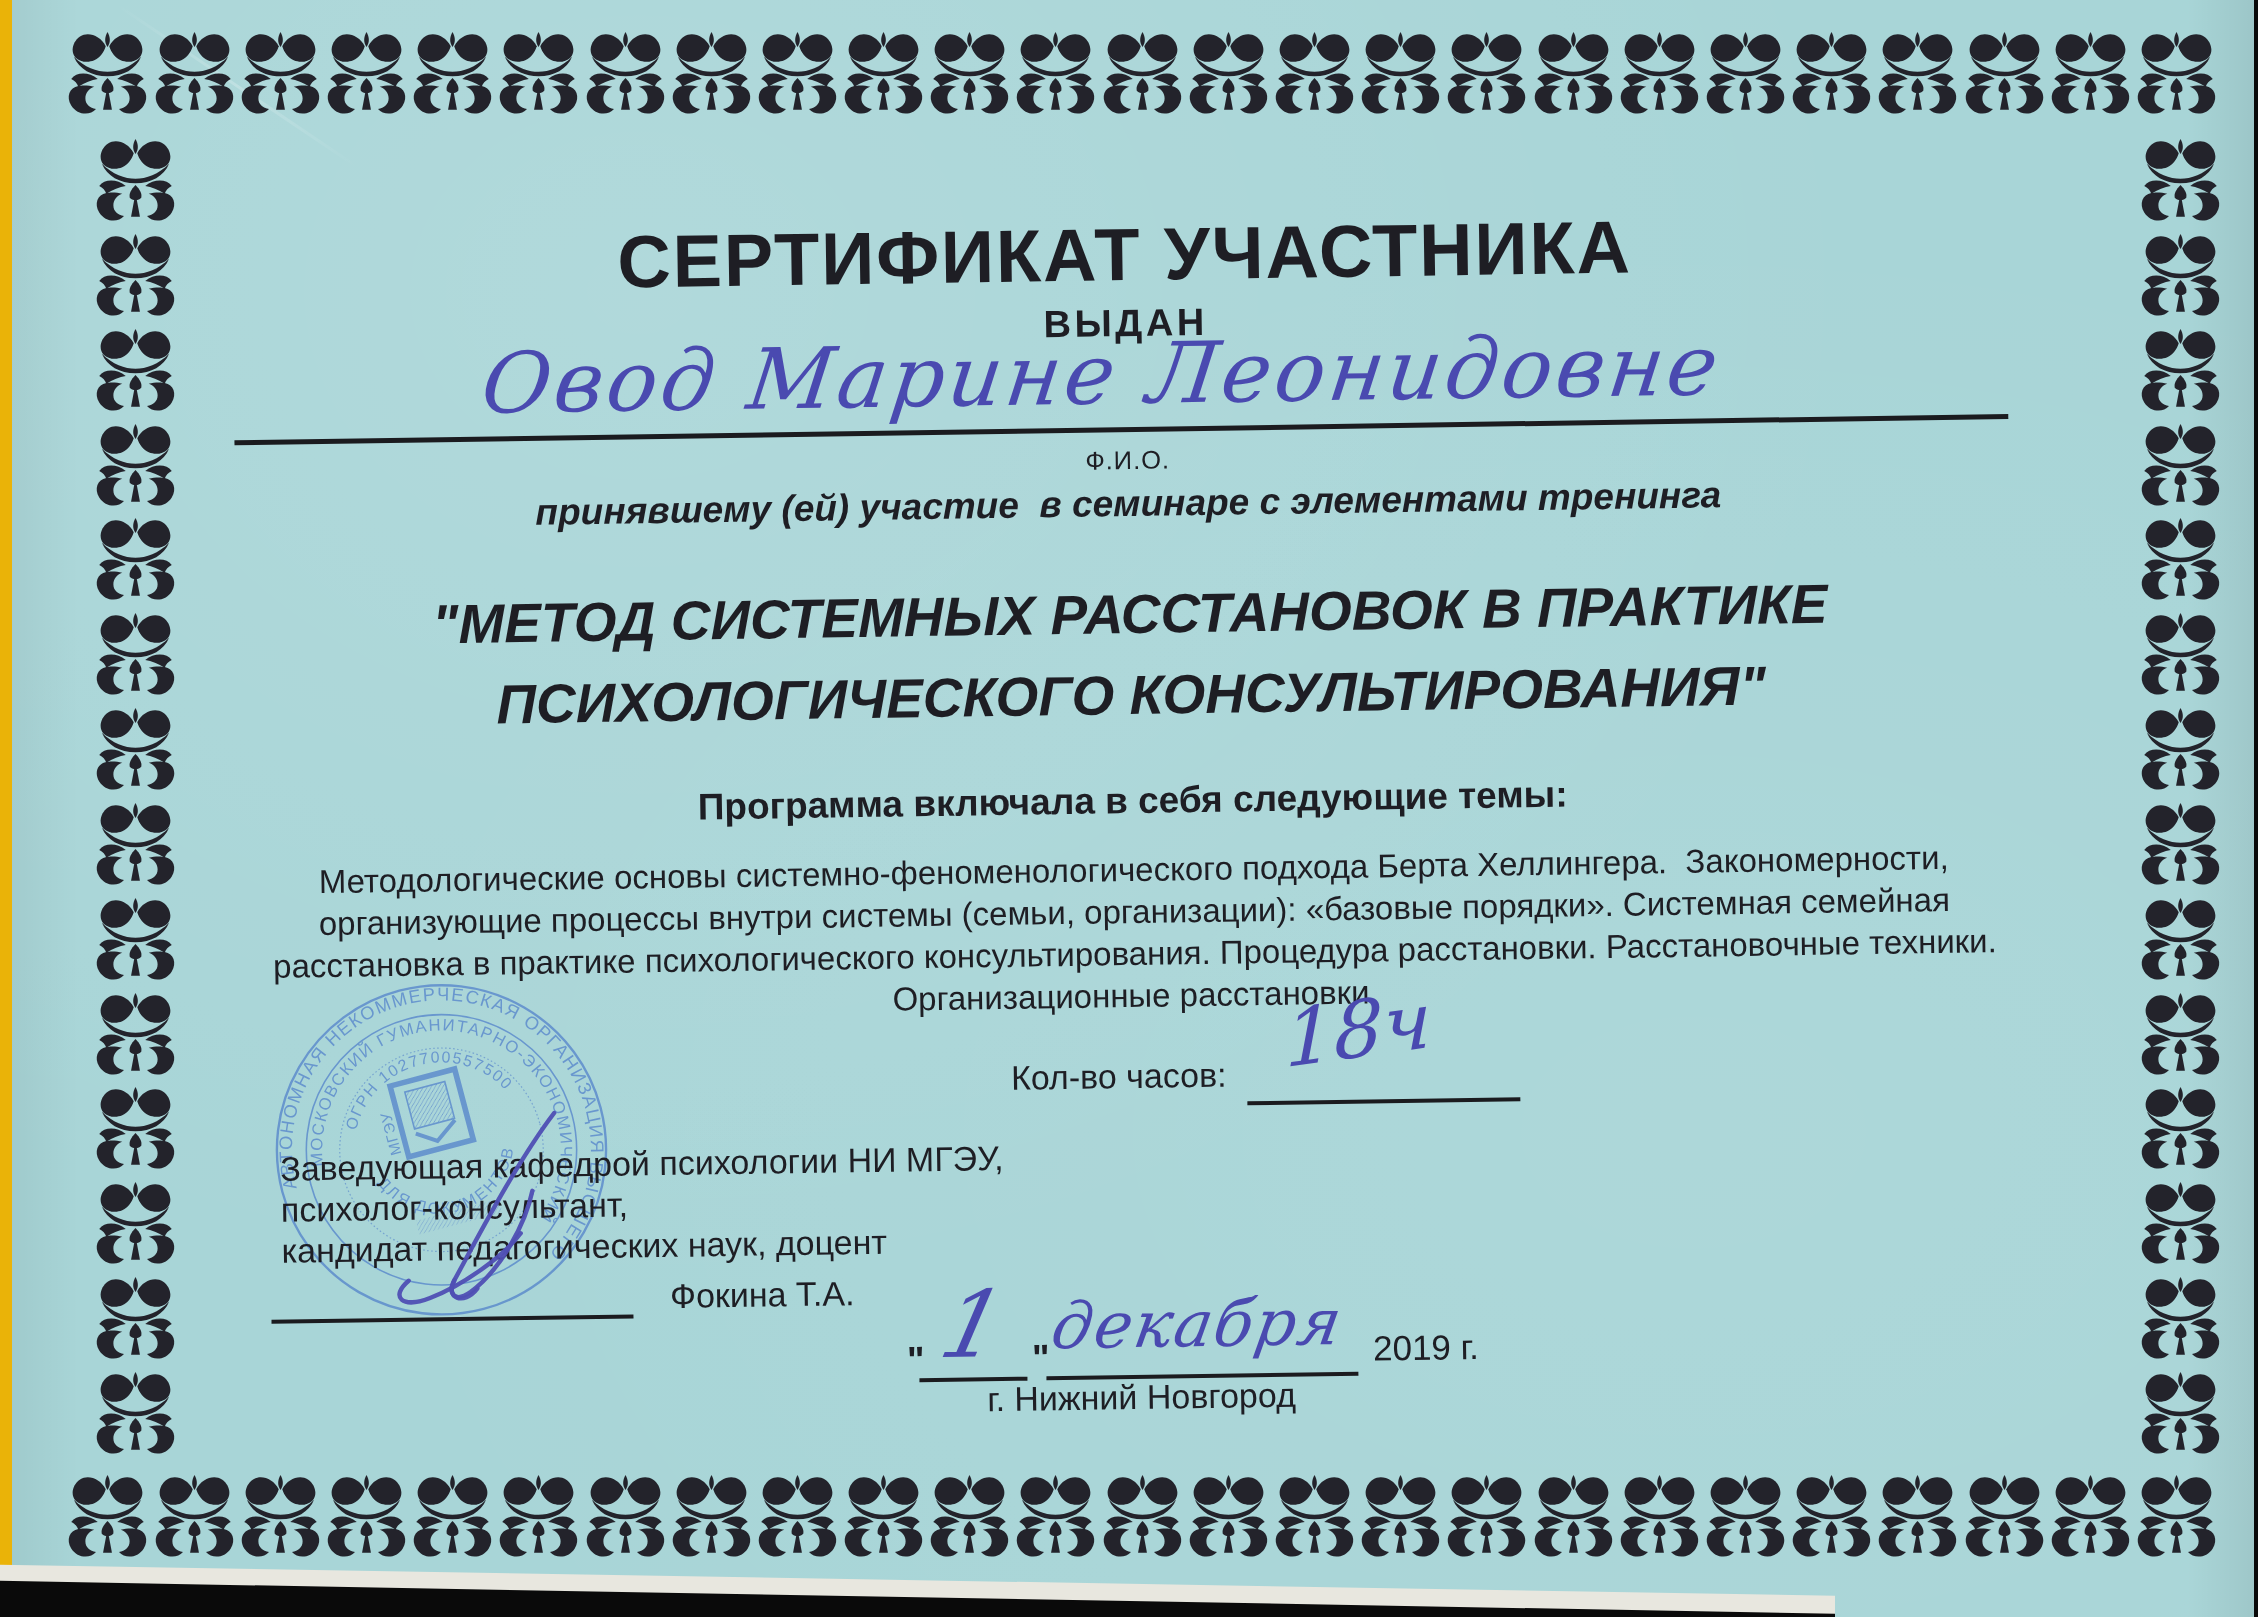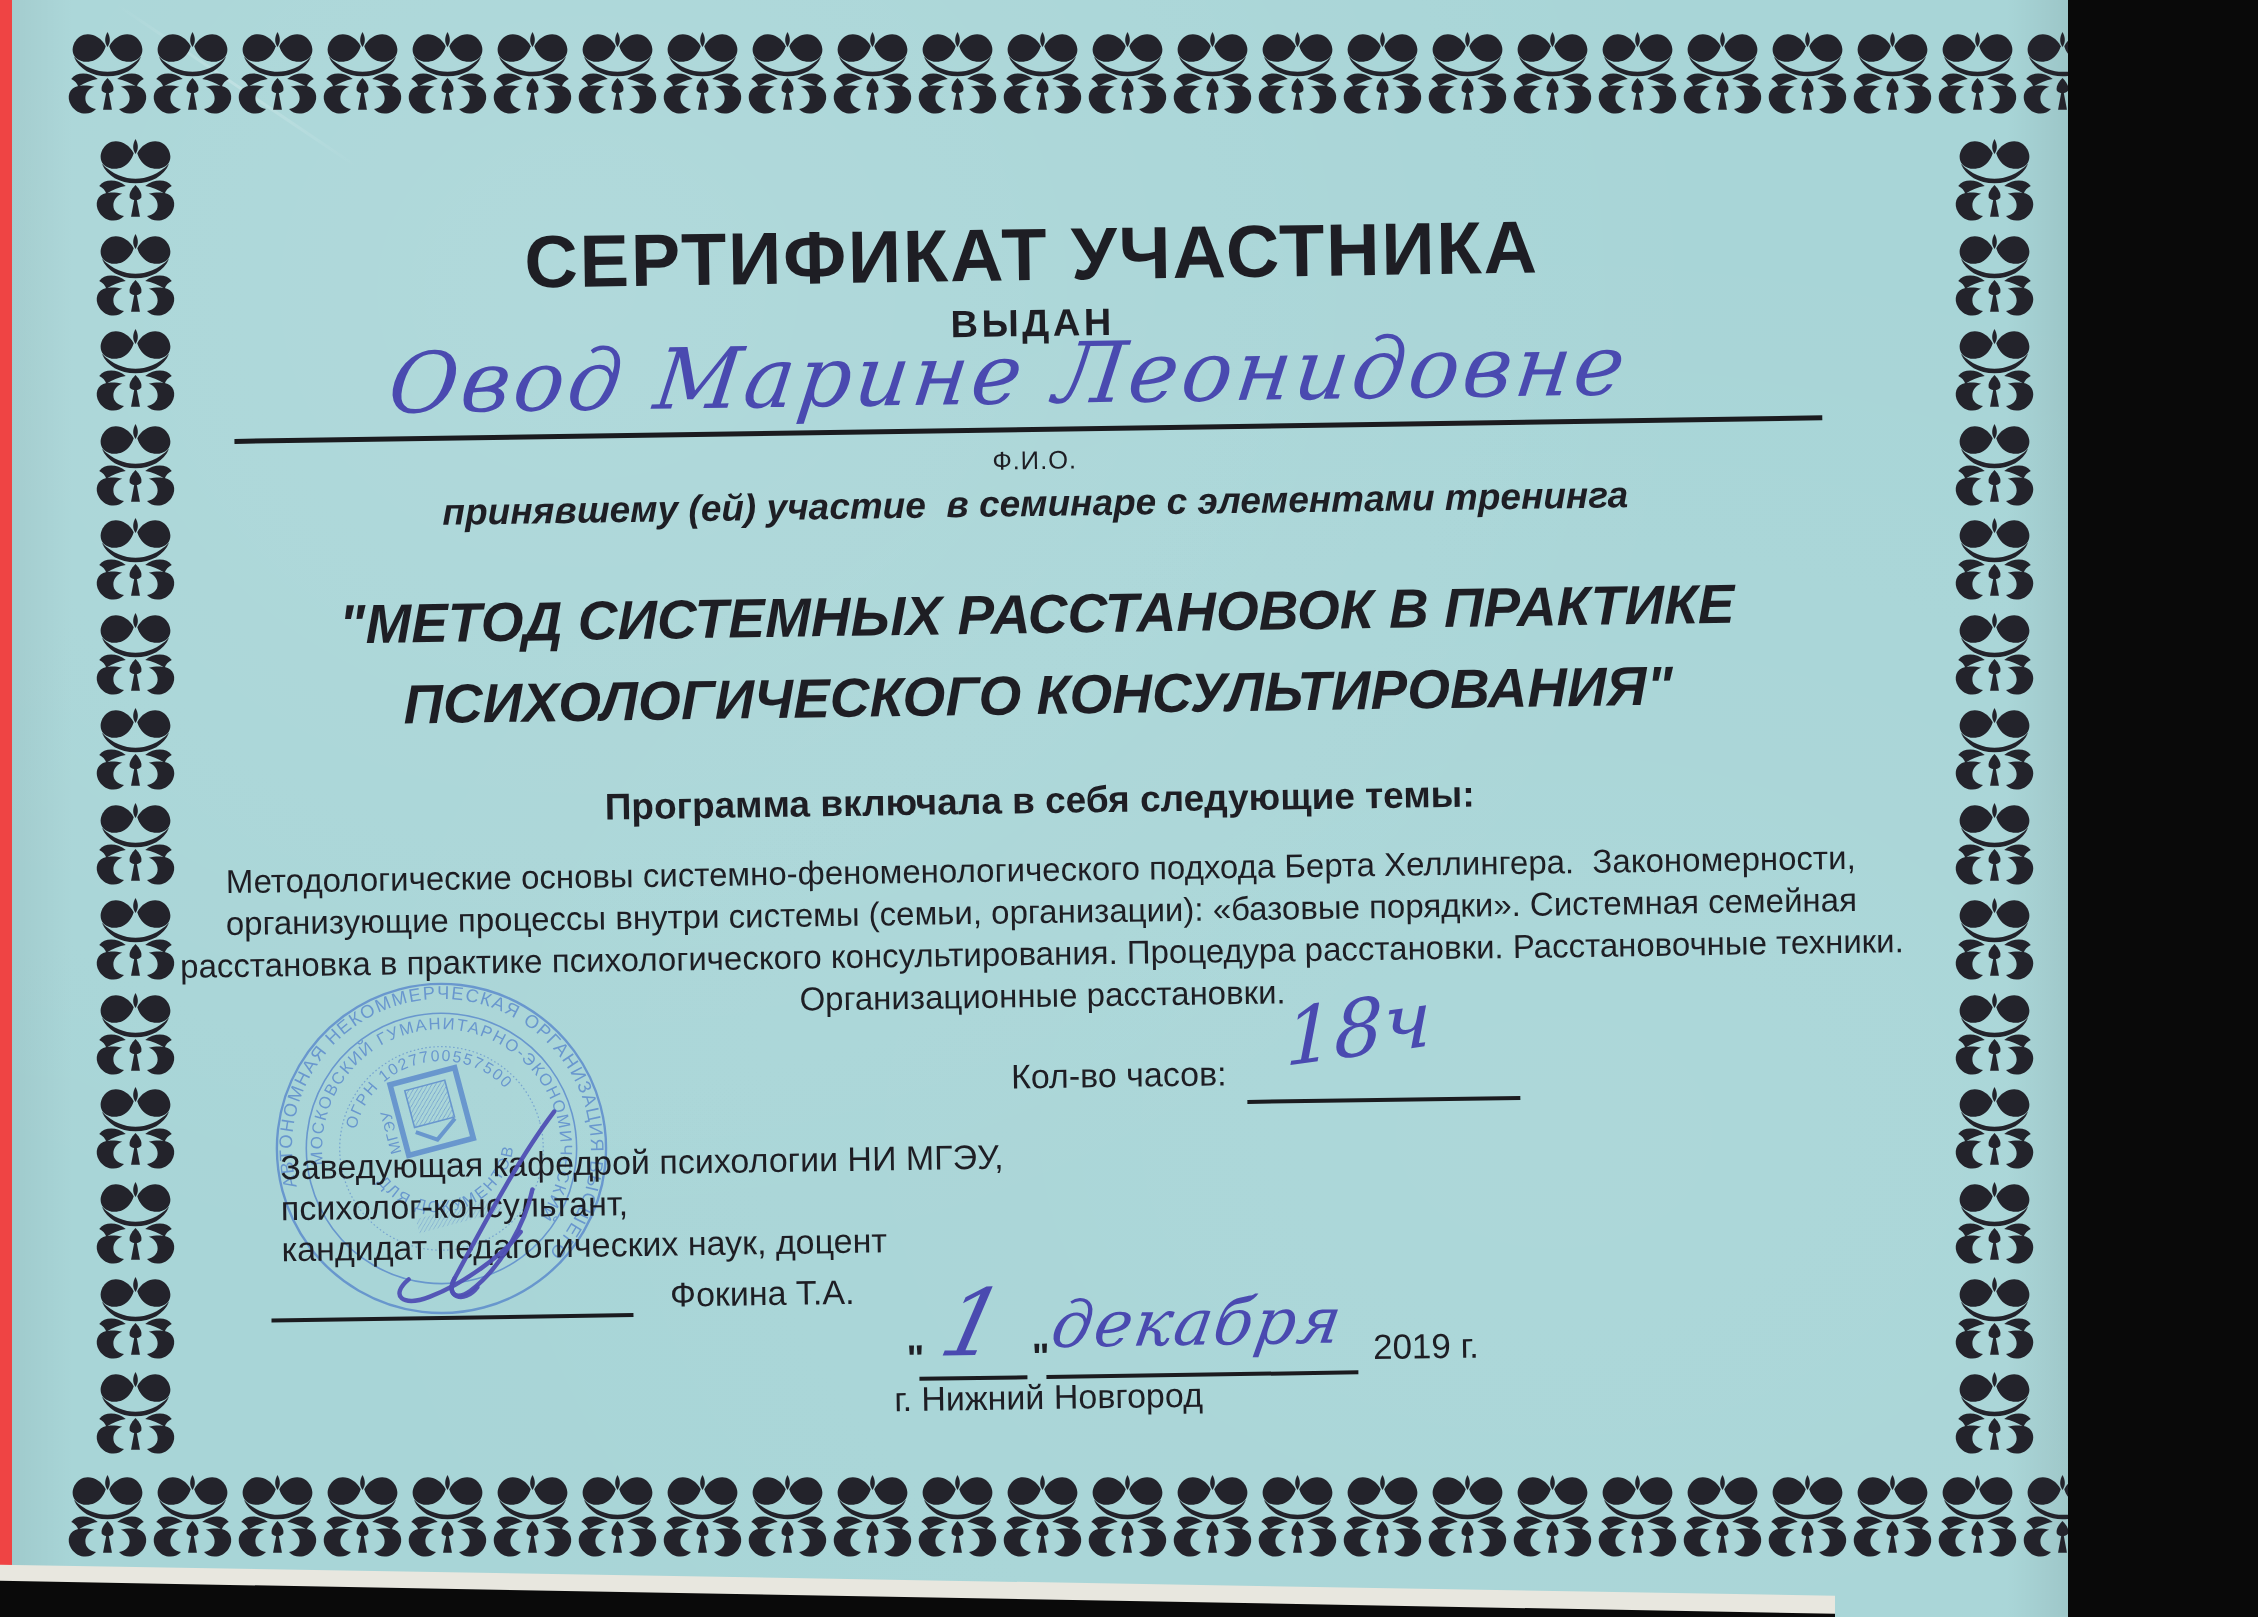--- a/index.html
+++ b/index.html
@@ -1,16 +1,16 @@
 <!DOCTYPE html>
 <html style="font-size:14px"><head>
 <meta charset="utf-8">
 <style>
   html,body{margin:0;padding:0;background:#090909;}
-  #page{position:relative;width:2068px;height:1618px;overflow:hidden;background:#ef4444;
+  #page{position:relative;width:2254px;height:1618px;overflow:hidden;background:#eab308;
         font-family:"Liberation Sans",sans-serif;}
   
   .paper{position:absolute;left:12.4px;top:0;right:0;bottom:0;
          background:
            radial-gradient(ellipse at 28% 18%, rgba(255,255,255,.10), transparent 55%),
            radial-gradient(ellipse at 75% 70%, rgba(255,255,255,.06), transparent 60%),
            linear-gradient(90deg, rgba(0,0,0,.05), transparent 3%, transparent 97%, rgba(0,0,0,.07)),
            #a8d5d7;}
   .crease{position:absolute;left:79px;top:84px;width:291px;height:2.6px;
           background:linear-gradient(90deg,transparent,rgba(255,255,255,.22),transparent);

